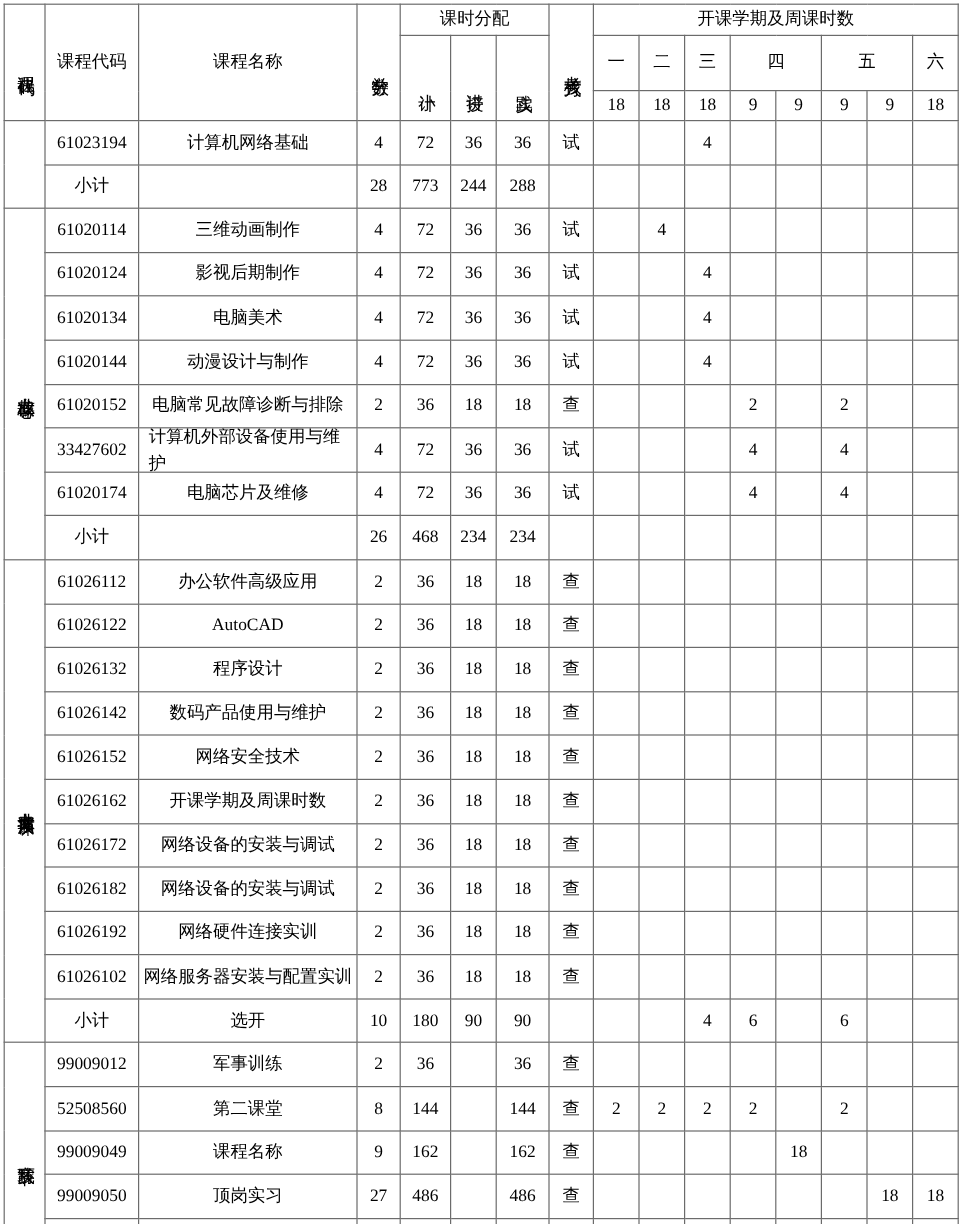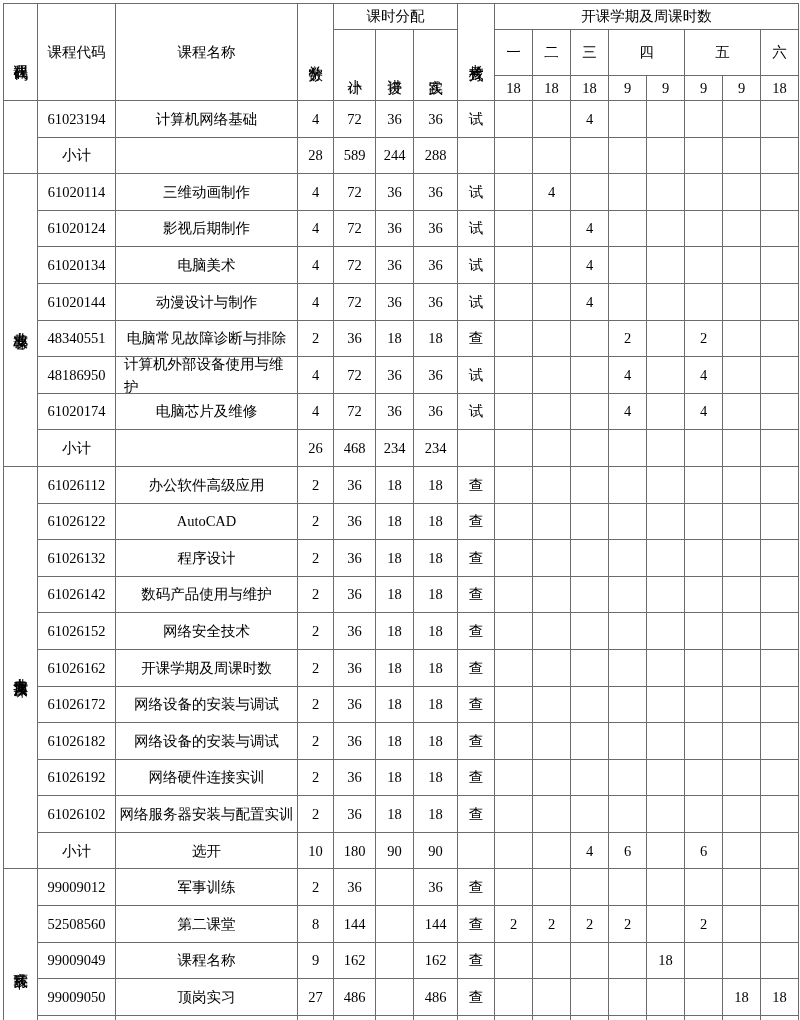--- a/index.html
+++ b/index.html
@@ -155,21 +155,21 @@
         <td class="num"></td>
         <td class="num"></td>
         <td class="num"></td>
         <td class="num"></td>
         <td class="num"></td>
       </tr>
       <tr class="row-h">
         <td class="subtotal-label">小计</td>
         <td class="name-cell"></td>
         <td class="num">28</td>
-        <td class="num">589</td>
+        <td class="num">773</td>
         <td class="num">244</td>
         <td class="num">288</td>
         <td class="num"></td>
         <td class="num"></td>
         <td class="num"></td>
         <td class="num"></td>
         <td class="num"></td>
         <td class="num"></td>
         <td class="num"></td>
         <td class="num"></td>
@@ -238,38 +238,38 @@
         <td class="num"></td>
         <td class="num"></td>
         <td class="num">4</td>
         <td class="num"></td>
         <td class="num"></td>
         <td class="num"></td>
         <td class="num"></td>
         <td class="num"></td>
       </tr>
       <tr class="row-h">
-        <td class="code-cell">48340551</td>
+        <td class="code-cell">61020152</td>
         <td class="name-cell">电脑常见故障诊断与排除</td>
         <td class="num">2</td>
         <td class="num">36</td>
         <td class="num">18</td>
         <td class="num">18</td>
         <td class="num">查</td>
         <td class="num"></td>
         <td class="num"></td>
         <td class="num"></td>
         <td class="num">2</td>
         <td class="num"></td>
         <td class="num">2</td>
         <td class="num"></td>
         <td class="num"></td>
       </tr>
       <tr class="row-h">
-        <td class="code-cell">48186950</td>
+        <td class="code-cell">33427602</td>
         <td class="name-cell overflow-name">
           <span class="first">计算机外部设备使用与维</span>
           <span class="ovf">护</span>
         </td>
         <td class="num">4</td>
         <td class="num">72</td>
         <td class="num">36</td>
         <td class="num">36</td>
         <td class="num">试</td>
         <td class="num"></td>

